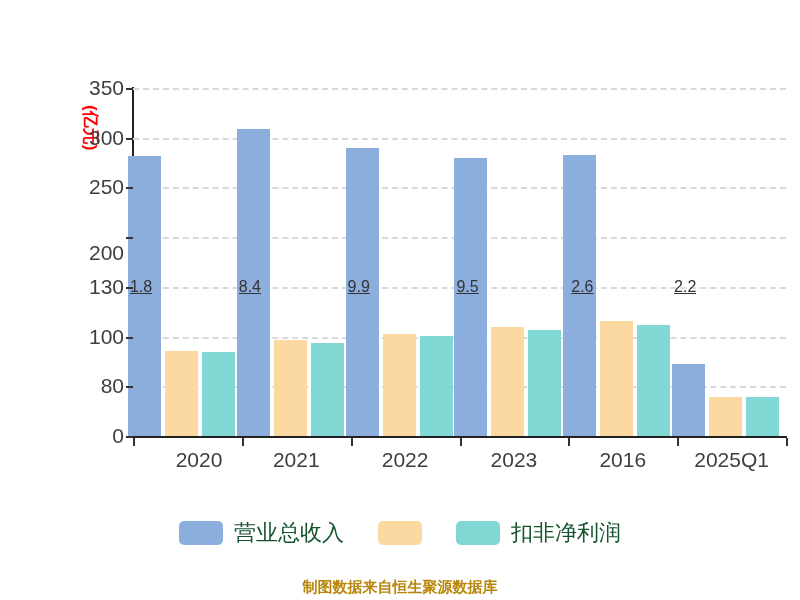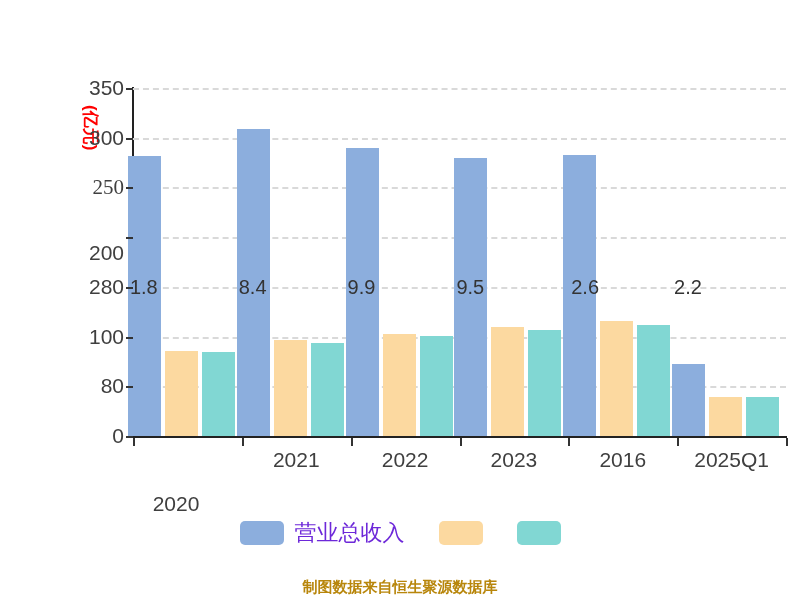--- a/index.html
+++ b/index.html
@@ -118,25 +118,26 @@
   }
   .bar {
     position: absolute;
     bottom: 0;
   }
   .bar.series0 { background: #8CAEDD; }
   .bar.series1 { background: #FCD9A0; }
   .bar.series2 { background: #81D7D3; }
   .bar-label {
     position: absolute;
-    font-size: 20px;
+    font-size: 16px;
     color: #333333;
     white-space: nowrap;
     transform: translateY(-50%);
     overflow: hidden;
+    text-decoration: underline;
   }
   .legend {
     position: absolute;
     left: 0;
     top: 518px;
     width: 800px;
     display: flex;
     justify-content: center;
     align-items: center;
     gap: 34px;
@@ -149,21 +150,21 @@
   .legend-swatch {
     width: 44px;
     height: 24px;
     border-radius: 5px;
   }
   .legend-swatch.s0 { background: #8CAEDD; }
   .legend-swatch.s1 { background: #FCD9A0; }
   .legend-swatch.s2 { background: #81D7D3; }
   .legend-label {
     font-size: 22px;
-    color: #6d28d9;
+    color: #14532d;
     white-space: nowrap;
   }
   .footer-note {
     position: absolute;
     left: 0;
     top: 578px;
     width: 800px;
     text-align: center;
     font-size: 15px;
     font-weight: bold;
@@ -177,23 +178,23 @@
 
 <div id="chart-root">
 
 
   <div class="yaxis-unit">(亿元)</div>
 
   <div class="yaxis-labels" id="yaxis-labels">
       <div class="ytick-label" style="top: 348px;">0</div>
       <div class="ytick-label" style="top: 298.286px;">80</div>
       <div class="ytick-label" style="top: 248.571px;">100</div>
-      <div class="ytick-label" style="top: 198.857px;">280</div>
+      <div class="ytick-label" style="top: 198.857px;">130</div>
       <div class="ytick-label" style="top: 149.143px; margin-top: 16px;">200</div>
-      <div class="ytick-label" style="top: 99.4286px; font-family: Liberation Serif, serif;">250</div>
+      <div class="ytick-label" style="top: 99.4286px;">250</div>
       <div class="ytick-label" style="top: 49.7143px;">300</div>
       <div class="ytick-label" style="top: 0px;">350</div>
     </div>
 
   <div class="axis-line-left"></div>
   <div class="axis-line-bottom"></div>
 
   <div class="plot" id="plot-area">
       <div class="gridline" style="top: 298.286px;"></div>
       <div class="gridline" style="top: 248.571px;"></div>
@@ -223,21 +224,21 @@
       <div class="bar series2" title="扣非净利润 2024: 112" style="left: 504.25px; width: 33px; height: 111.36px;"></div>
       <div class="bar-label" style="left: 432.25px; top: 198.857px; margin-left: 6px;">2.6</div>
       <div class="bar series0" title="营业总收入 2025Q1: 72.2" style="left: 539.083px; width: 33px; height: 71.7874px;"></div>
       <div class="bar series1" title="归母净利润 2025Q1: 39" style="left: 576.083px; width: 33px; height: 38.7771px;"></div>
       <div class="bar series2" title="扣非净利润 2025Q1: 39" style="left: 613.083px; width: 33px; height: 38.7771px;"></div>
       <div class="bar-label" style="left: 541.083px; top: 198.857px;">2.2</div>
     </div>
 
   <div id="xaxis-group">
       <div class="xtick-mark" style="left: 133px;"></div>
-      <div class="xtick-label" style="left: 176px; margin-top: 44px;">2020</div>
+      <div class="xtick-label" style="left: 199px;">2020</div>
       <div class="xtick-mark" style="left: 241.833px;"></div>
       <div class="xtick-label" style="left: 296.25px;">2021</div>
       <div class="xtick-mark" style="left: 350.667px;"></div>
       <div class="xtick-label" style="left: 405.083px;">2022</div>
       <div class="xtick-mark" style="left: 459.5px;"></div>
       <div class="xtick-label" style="left: 513.917px;">2023</div>
       <div class="xtick-mark" style="left: 568.333px;"></div>
       <div class="xtick-label" style="left: 622.75px;">2016</div>
       <div class="xtick-mark" style="left: 677.167px;"></div>
       <div class="xtick-label" style="left: 731.583px;">2025Q1</div>
@@ -247,20 +248,21 @@
   <div class="legend" id="legend">
       <div class="legend-item">
         <div class="legend-swatch s0"></div>
         <div class="legend-label">营业总收入</div>
       </div>
       <div class="legend-item">
         <div class="legend-swatch s1"></div>
       </div>
       <div class="legend-item">
         <div class="legend-swatch s2"></div>
+        <div class="legend-label">扣非净利润</div>
       </div>
     </div>
 
   <div class="footer-note">制图数据来自恒生聚源数据库</div>
 
 <div class="ytick-mark" style="top: 436px;"></div>
     <div class="ytick-mark" style="top: 386.286px;"></div>
     <div class="ytick-mark" style="top: 336.571px;"></div>
     <div class="ytick-mark" style="top: 286.857px;"></div>
     <div class="ytick-mark" style="top: 237.143px;"></div>

